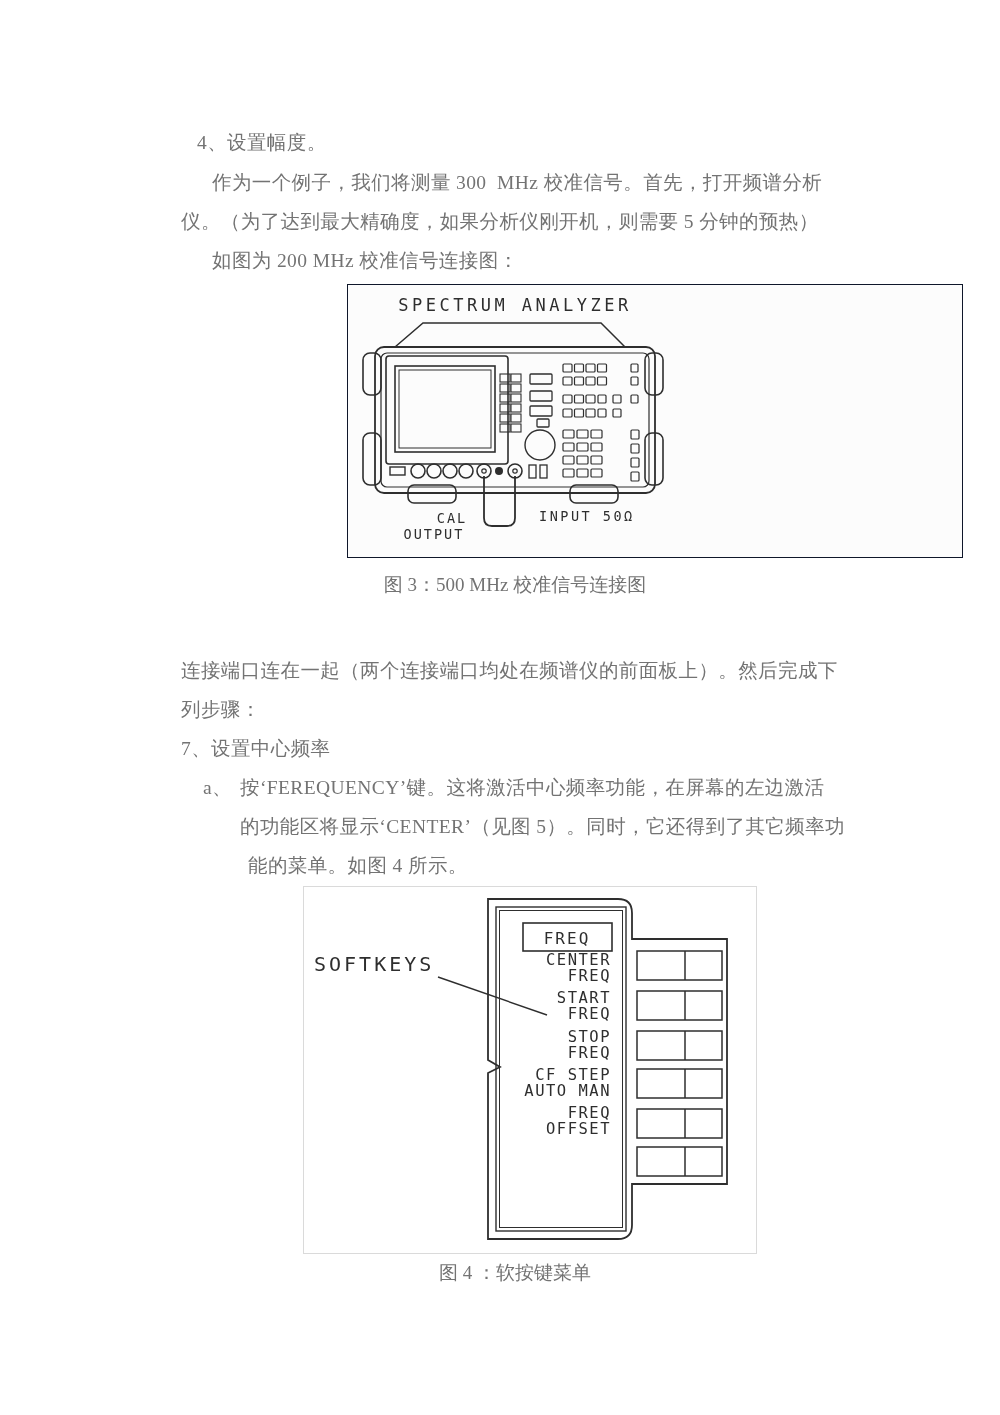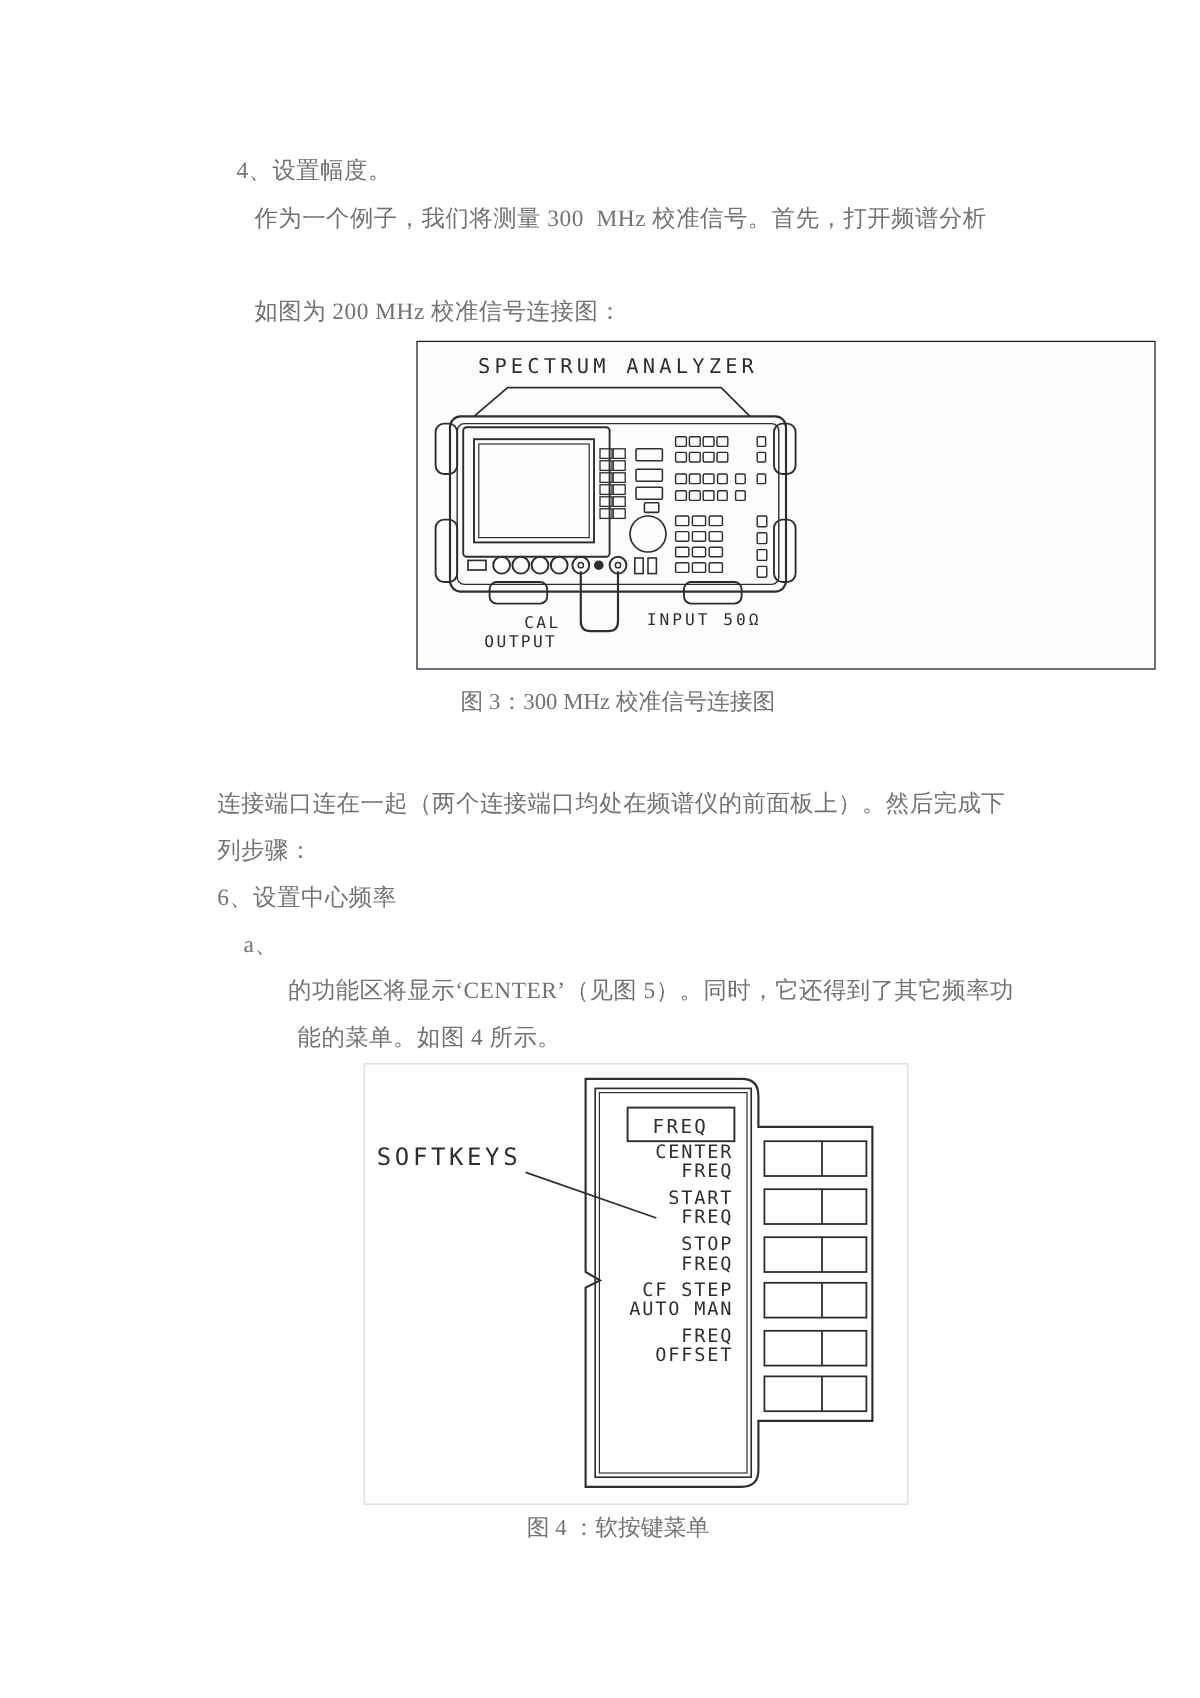--- a/index.html
+++ b/index.html
@@ -42,20 +42,21 @@
   }
   .draw{stroke:#2e2e2e;fill:none;}
 </style>
 </head>
 <body>
 
 <div class="page">
 
   <div class="line" style="left:197px;top:131px">4、设置幅度。</div>
   <div class="line" style="left:212px;top:171px">作为一个例子，我们将测量 300  MHz 校准信号。首先，打开频谱分析</div>
+  <div class="line" style="left:181px;top:210px">仪。（为了达到最大精确度，如果分析仪刚开机，则需要 5 分钟的预热）</div>
   <div class="line" style="left:212px;top:249px">如图为 200 MHz 校准信号连接图：</div>
 
   <div class="fig fig3-wrap">
     <svg width="330" height="262" viewBox="0 0 330 262">
 
       <text x="167" y="26" text-anchor="middle" style="font-size:17px;letter-spacing:3.5px">SPECTRUM ANALYZER</text>
 
       <rect class="draw" x="15" y="68" width="18" height="42" rx="7" stroke-width="1.6" fill="#fff"></rect>
       <rect class="draw" x="15" y="148" width="18" height="52" rx="7" stroke-width="1.6" fill="#fff"></rect>
       <rect class="draw" x="297" y="68" width="18" height="42" rx="7" stroke-width="1.6" fill="#fff"></rect>
@@ -152,26 +153,27 @@
       </g>
 
       <path class="draw" d="M 136,191 V 233 Q 136,241 144,241 H 159 Q 167,241 167,233 V 191" stroke-width="1.8" fill="#fff" fill-opacity="0"></path>
 
       <text x="104" y="238" text-anchor="middle" style="font-size:13.5px;letter-spacing:2px">CAL</text>
       <text x="86" y="254" text-anchor="middle" style="font-size:13.5px;letter-spacing:2px">OUTPUT</text>
       <text x="191" y="236" style="font-size:13.5px;letter-spacing:2.5px">INPUT 50Ω</text>
     </svg>
   </div>
 
-  <div class="caption" style="top:572px">图 3：300 MHz 校准信号连接图</div>
+  <div class="caption" style="top:572px">图 3：500 MHz 校准信号连接图</div>
 
   <div class="line" style="left:181px;top:659px">连接端口连在一起（两个连接端口均处在频谱仪的前面板上）。然后完成下</div>
   <div class="line" style="left:181px;top:698px">列步骤：</div>
-  <div class="line" style="left:181px;top:737px">6、设置中心频率</div>
+  <div class="line" style="left:181px;top:737px">7、设置中心频率</div>
   <div class="line" style="left:203px;top:776px">a、</div>
+  <div class="line" style="left:240px;top:776px">按‘FEREQUENCY’键。这将激活中心频率功能，在屏幕的左边激活</div>
   <div class="line" style="left:240px;top:815px">的功能区将显示‘CENTER’（见图 5）。同时，它还得到了其它频率功</div>
   <div class="line" style="left:248px;top:854px">能的菜单。如图 4 所示。</div>
 
   <div class="fig fig4-wrap">
     <svg width="450" height="364" viewBox="0 0 450 364">
 
       <text x="10" y="84" style="font-size:20px;letter-spacing:3px">SOFTKEYS</text>
       <line class="draw" x1="134" y1="90" x2="243" y2="128" stroke-width="1.4"></line>
 
       <path class="draw" stroke-width="1.8" d="M 184,12 H 314 Q 328,12 328,26 V 52 H 423 V 297 H 328 V 338 Q 328,352 314,352 H 184 V 186 L 196,180 L 184,173 V 12 Z"></path>

